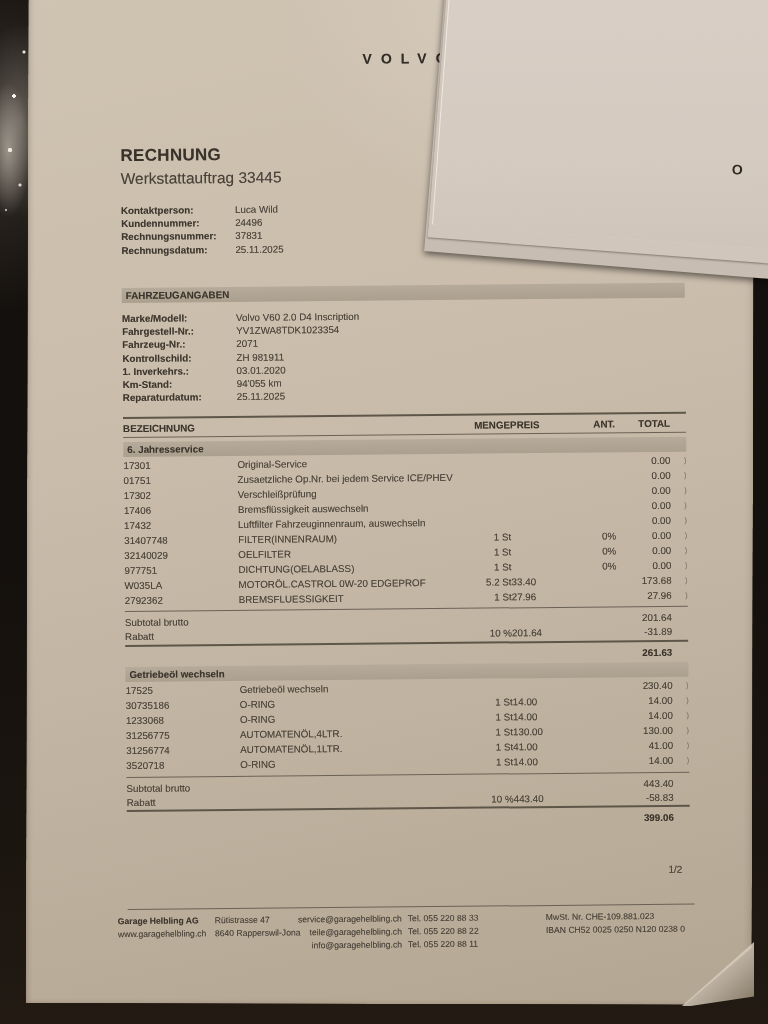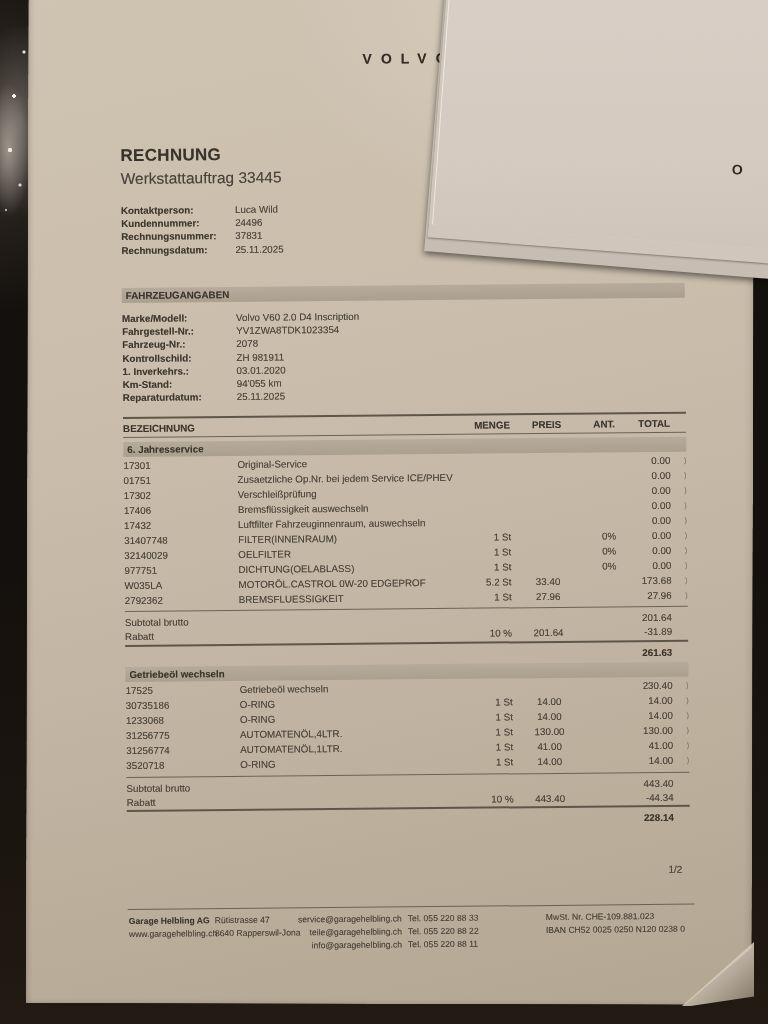--- a/index.html
+++ b/index.html
@@ -67,21 +67,21 @@
   .rule{left:123px;width:563px;background:#6b6256;}
   .rule.thick{height:2px;background:#5f564a;}
   .rule.thin{height:1px;}
 
   .t-row,.t-head{display:flex;height:15px;font-size:9.8px;line-height:15px;white-space:nowrap;}
   .t-head{font-weight:700;color:#3c352c;}
   .c-name{width:313px;}
   .c-code{width:114px;}
   .c-desc{width:199px;overflow:visible;}
   .c-qty{width:74px;text-align:right;}
-  .c-price{width:73px;text-align:center;}
+  .c-price{width:73px;text-align:left;}
   .c-ant{width:32px;text-align:right;}
   .c-total{width:55px;text-align:right;}
   .c-mark{width:16px;text-align:right;font-size:7.5px;color:#8a8071;}
   .sum-net{font-weight:700;color:#3c352c;}
 
   .page-num{left:633px;top:869px;width:45px;text-align:right;font-size:10px;}
 
   .footer{font-size:8.6px;line-height:13px;color:#4a423a;}
   .f-col{position:absolute;top:915px;}
   .f-bold{font-weight:700;color:#3e372e;}
@@ -127,21 +127,21 @@
         <div class="kv-row">
           <span class="kv-label">Marke/Modell:</span>
           <span class="kv-value">Volvo V60 2.0 D4 Inscription</span>
         </div>
         <div class="kv-row">
           <span class="kv-label">Fahrgestell-Nr.:</span>
           <span class="kv-value">YV1ZWA8TDK1023354</span>
         </div>
         <div class="kv-row">
           <span class="kv-label">Fahrzeug-Nr.:</span>
-          <span class="kv-value">2078</span>
+          <span class="kv-value">2071</span>
         </div>
         <div class="kv-row">
           <span class="kv-label">Kontrollschild:</span>
           <span class="kv-value">ZH 981911</span>
         </div>
         <div class="kv-row">
           <span class="kv-label">1. Inverkehrs.:</span>
           <span class="kv-value">03.01.2020</span>
         </div>
         <div class="kv-row">
@@ -349,37 +349,37 @@
         <span class="c-price"></span>
         <span class="c-ant"></span>
       <span class="c-total">443.40</span>
       <span class="c-mark"></span>
     </div>
     <div class="abs t-row" style="left:123px;top:795px;width:563px;">
       <span class="c-name">Rabatt</span>
       <span class="c-qty">10 %</span>
       <span class="c-price">443.40</span>
       <span class="c-ant"></span>
-      <span class="c-total">-44.34</span>
+      <span class="c-total">-58.83</span>
       <span class="c-mark"></span>
     </div>
     <div class="abs rule thick" style="top:810px;height:1.5px;"></div>
     <div class="abs t-row" style="left:123px;top:815px;width:563px;">
       <span class="c-name"></span>
         <span class="c-qty"></span>
         <span class="c-price"></span>
         <span class="c-ant"></span>
-      <span class="c-total sum-net">228.14</span>
+      <span class="c-total sum-net">399.06</span>
       <span class="c-mark"></span>
     </div>
 
     <div class="abs page-num">1/2</div>
 
     <div class="abs rule thin" style="top:909px;width:567px;"></div>
-    <div class="f-col footer" style="left:124px;">
+    <div class="f-col footer" style="left:113px;">
       <div class="f-bold">Garage Helbling AG</div>
       <div>www.garagehelbling.ch</div>
     </div>
     <div class="f-col footer" style="left:210px;">
       <div>Rütistrasse 47</div>
       <div>8640 Rapperswil-Jona</div>
     </div>
     <div class="f-col footer f-right" id="footer-emails" style="left:275px;width:122px;">
         <div>service@garagehelbling.ch</div>
         <div>teile@garagehelbling.ch</div>

